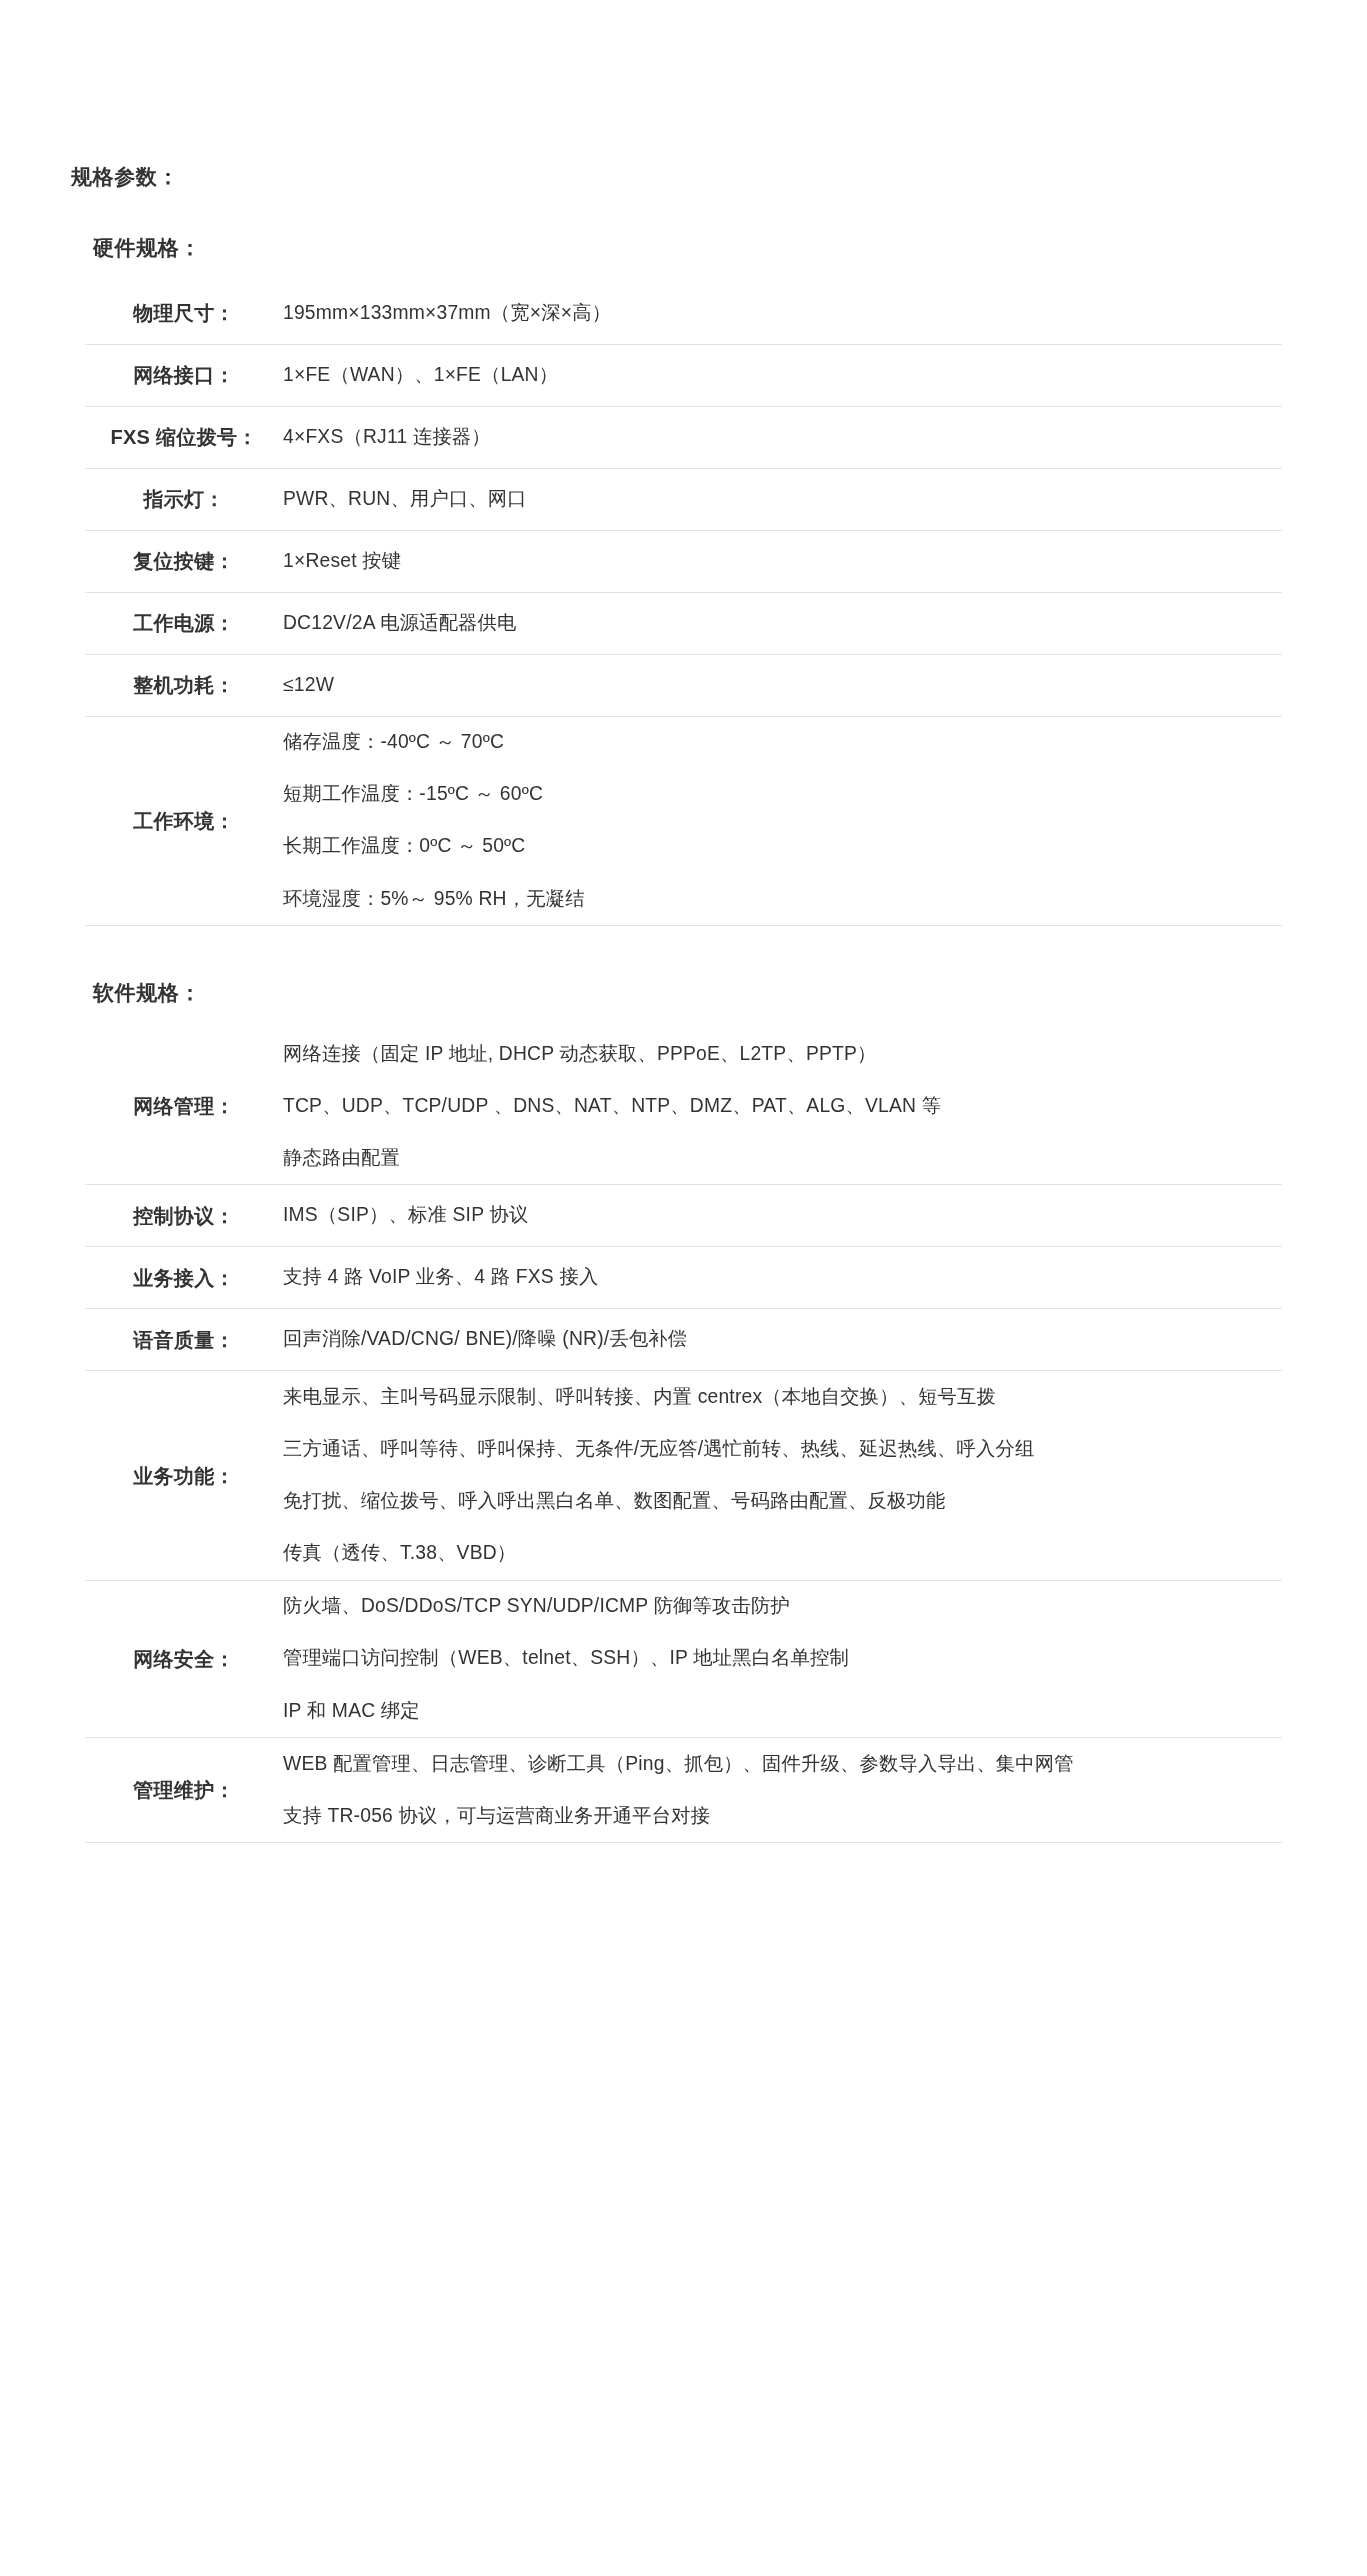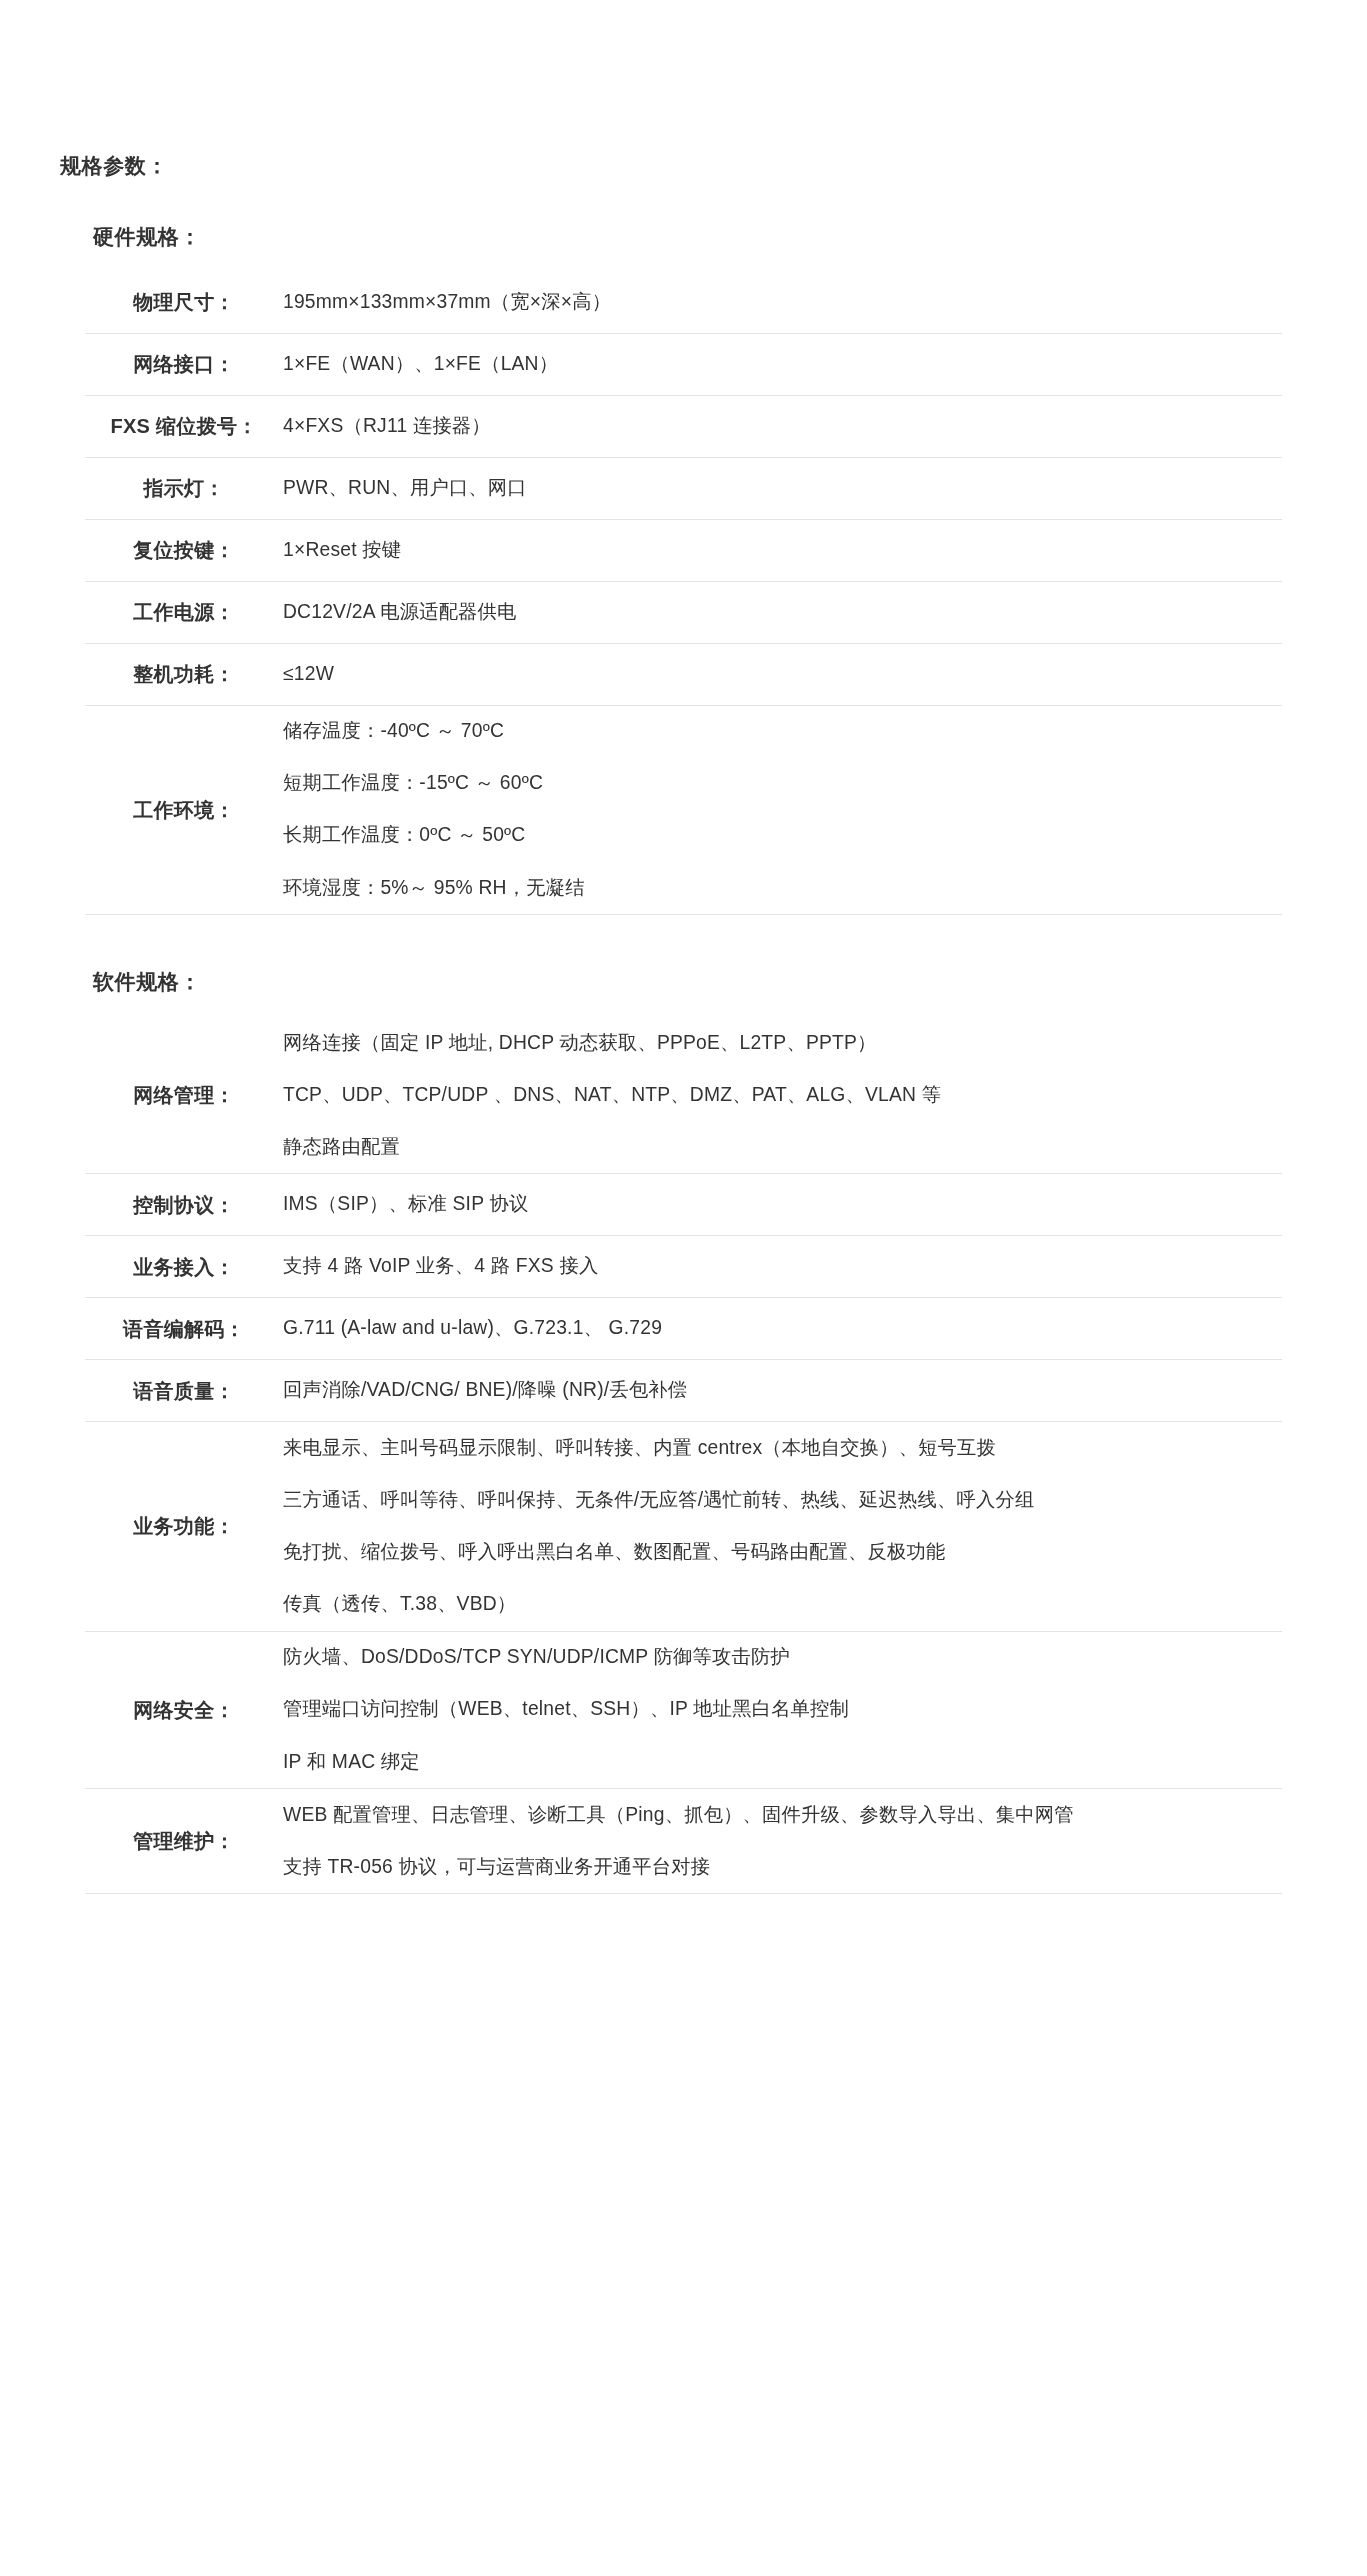--- a/index.html
+++ b/index.html
@@ -17,21 +17,21 @@
     width: 1367px;
     min-height: 2576px;
     box-sizing: border-box;
     padding: 0;
     position: relative;
   }
   .doc-title {
     font-size: 21px;
     font-weight: bold;
     color: #333333;
-    margin: 4px;
+    margin: 15px;
     padding: 148px 0 0 56px;
     letter-spacing: 0.6px;
     font-family: Liberation Serif, serif;
   }
   .section-title {
     font-size: 21px;
     font-weight: bold;
     color: #333333;
     padding-left: 85px;
     letter-spacing: 0.6px;
@@ -175,26 +175,20 @@
             <div class="line">IMS（SIP）、标准 SIP 协议</div>
           </td>
         </tr>
         <tr>
           <td class="label">业务接入：</td>
           <td class="value single">
             <div class="line">支持 4 路 VoIP 业务、4 路 FXS 接入</div>
           </td>
         </tr>
         <tr>
-          <td class="label">语音编解码：</td>
-          <td class="value single">
-            <div class="line">G.711 (A-law and u-law)、G.723.1、 G.729</div>
-          </td>
-        </tr>
-        <tr>
           <td class="label">语音质量：</td>
           <td class="value single">
             <div class="line">回声消除/VAD/CNG/ BNE)/降噪 (NR)/丢包补偿</div>
           </td>
         </tr>
         <tr>
           <td class="label">业务功能：</td>
           <td class="value multi">
             <div class="line">来电显示、主叫号码显示限制、呼叫转接、内置 centrex（本地自交换）、短号互拨</div>
             <div class="line">三方通话、呼叫等待、呼叫保持、无条件/无应答/遇忙前转、热线、延迟热线、呼入分组</div>

